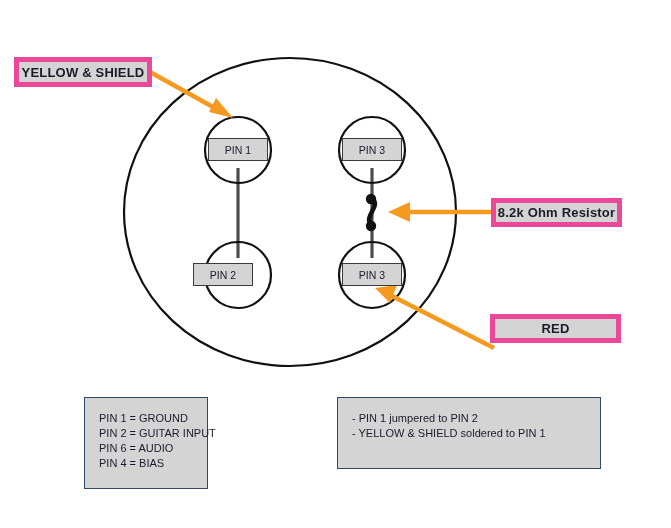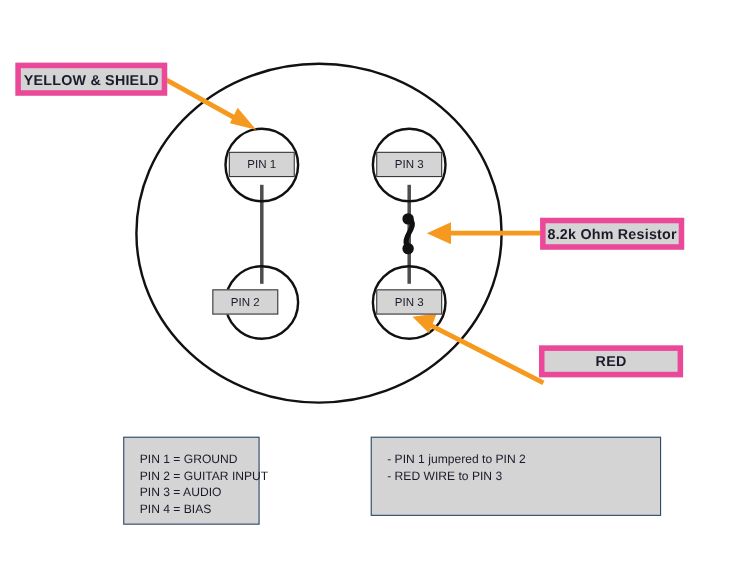--- a/index.html
+++ b/index.html
@@ -120,25 +120,25 @@
   </div>
 
   <div class="callout" style="left:491px; top:198px; width:131px; height:29px;">
     <span>8.2k Ohm Resistor</span>
   </div>
 
   <div class="callout" style="left:490px; top:314px; width:131px; height:29px;">
     <span>RED</span>
   </div>
 
-  <div class="notebox" style="left:112px; top:397px; width:124px; height:80px;">
+  <div class="notebox" style="left:84px; top:397px; width:124px; height:92px;">
     <div>PIN 1 = GROUND</div>
     <div>PIN 2 = GUITAR INPUT</div>
-    <div>PIN 3 = AUDIO</div>
+    <div>PIN 6 = AUDIO</div>
     <div>PIN 4 = BIAS</div>
   </div>
 
   <div class="notebox" style="left:337px; top:397px; width:264px; height:72px;">
     <div>- PIN 1 jumpered to PIN 2</div>
-    <div>- RED WIRE to PIN 3</div>
+    <div>- YELLOW &amp; SHIELD soldered to PIN 1</div>
   </div>
 
 </div>
 
 </body></html>

